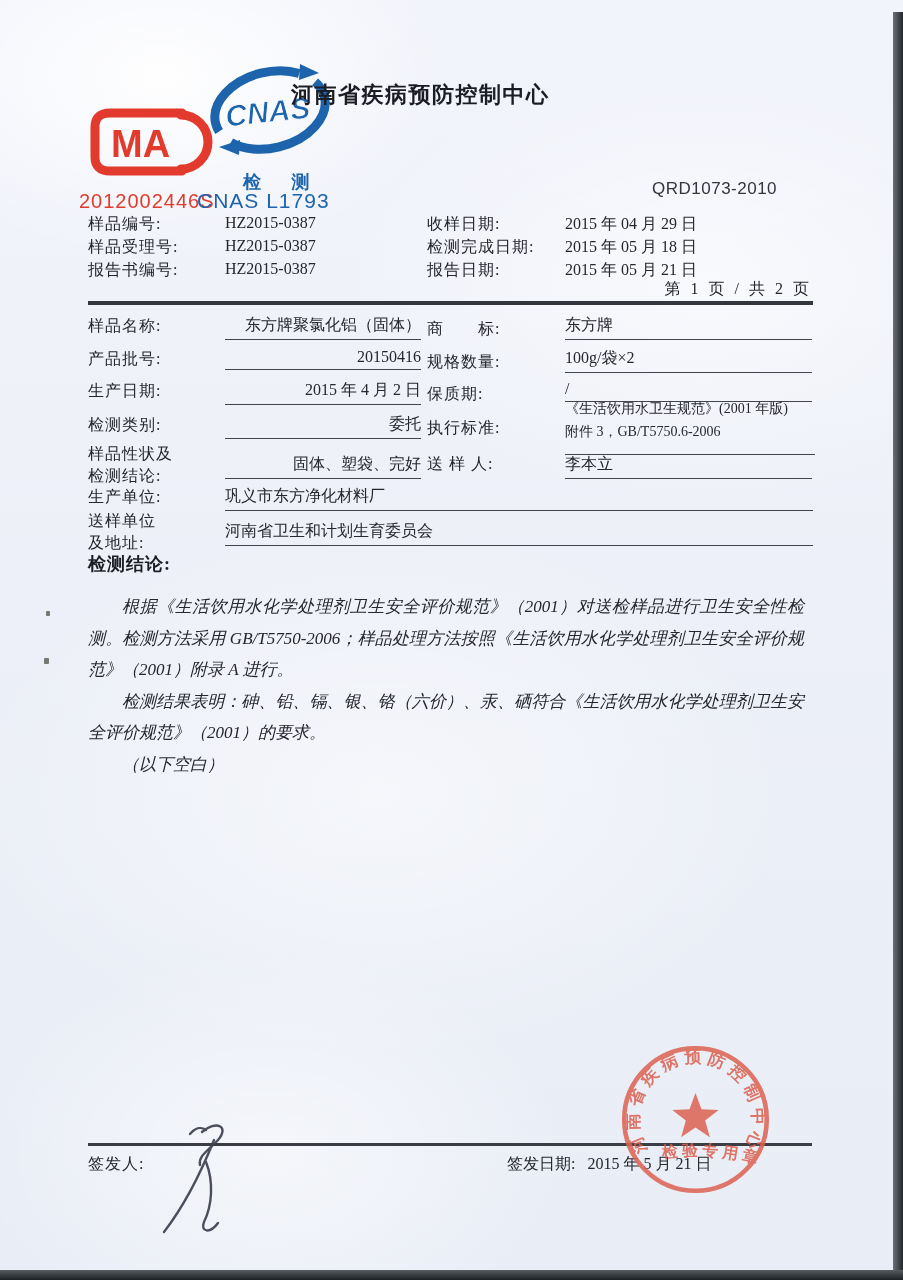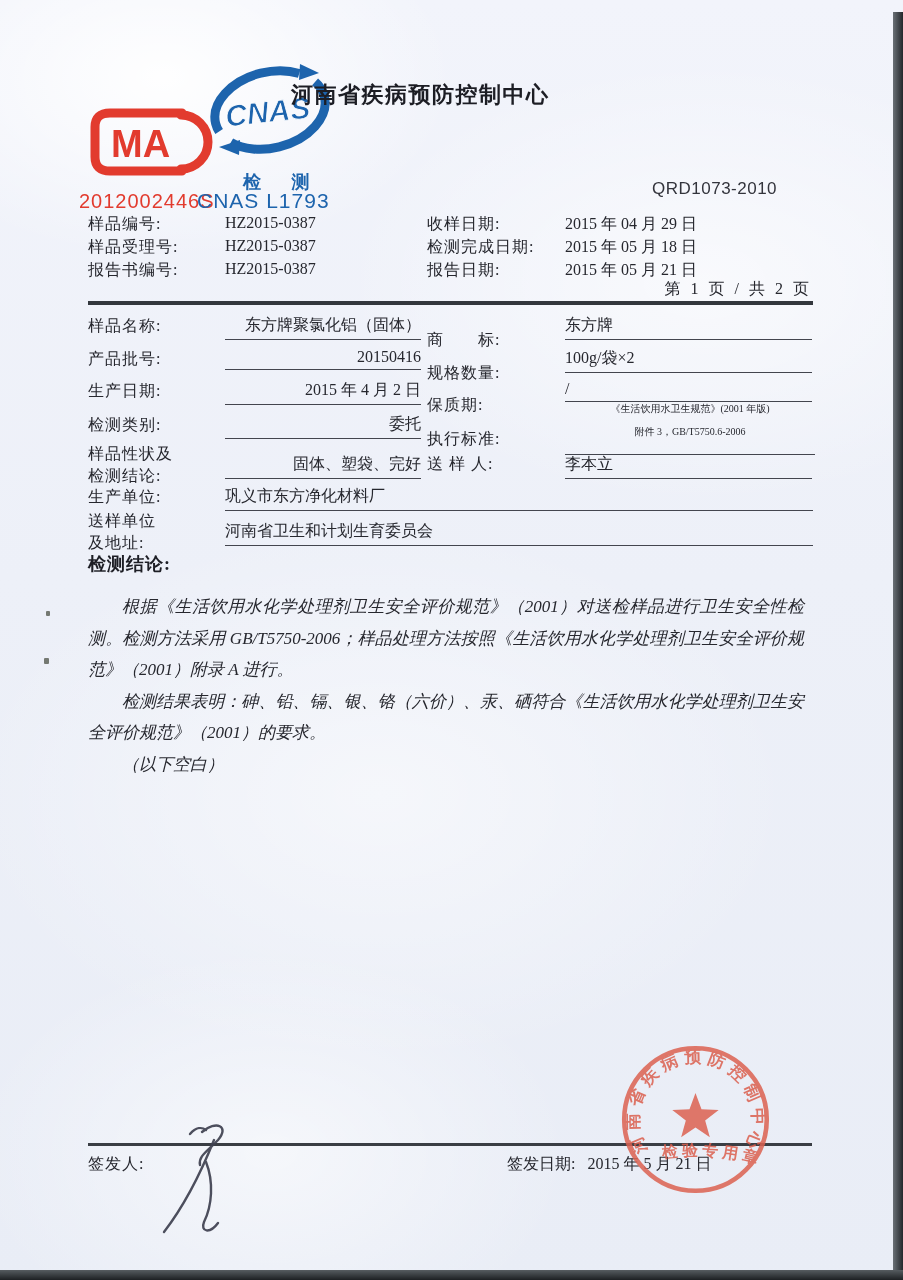--- a/index.html
+++ b/index.html
@@ -28,26 +28,26 @@
   .hrow span{position:absolute;top:0;white-space:nowrap;}
   .c1{left:0;letter-spacing:1px;}
   .c2{left:137px;}
   .c3{left:339px;letter-spacing:1px;}
   .c4{left:477px;}
   .page-num{left:540px;top:279px;width:272px;text-align:right;font-size:16px;letter-spacing:3px;}
   .rule-thick{left:88px;top:301px;width:725px;height:4px;background:#33373d;}
   
   .trow{position:absolute;left:88px;width:725px;font-size:16px;}
   .t-lbl{position:absolute;left:0;top:0;letter-spacing:1px;white-space:pre-line;line-height:22px;}
-  .t-lbl2{position:absolute;left:339px;top:15px;letter-spacing:1px;white-space:nowrap;}
+  .t-lbl2{position:absolute;left:339px;top:4px;letter-spacing:1px;white-space:nowrap;}
   .t-v1{position:absolute;left:137px;top:0;width:196px;text-align:right;}
   .t-v2{position:absolute;left:477px;top:0;width:247px;}
   .t-vfull{position:absolute;left:137px;top:0;width:588px;}
   .u{border-bottom:1.5px solid #43454e;padding-bottom:3px;display:block;white-space:nowrap;}
-  .std-block{position:absolute;left:477px;top:-16px;width:250px;font-size:10px;line-height:21px;text-align:center;}
+  .std-block{position:absolute;left:477px;top:-16px;width:250px;font-size:14px;line-height:21px;}
   .std-l2{border-bottom:1.5px solid #43454e;padding-bottom:12px;display:block;margin-top:2px;white-space:nowrap;}
   .off11{top:11px;}
   
   .concl-title{left:88px;top:552px;font-size:18px;font-weight:700;letter-spacing:1px;color:#1d1e25;}
   .concl-body{left:88px;top:591px;width:716px;font-size:17px;line-height:31.5px;text-align:justify;font-style:italic;}
   .concl-body p{margin:0;text-indent:2em;}
   
   .signer-label{left:88px;top:1154px;font-size:16px;letter-spacing:1px;}
   .issue-line{left:507px;top:1154px;font-size:16px;white-space:nowrap;}
   .issue-line .gap{display:inline-block;width:8px;}

